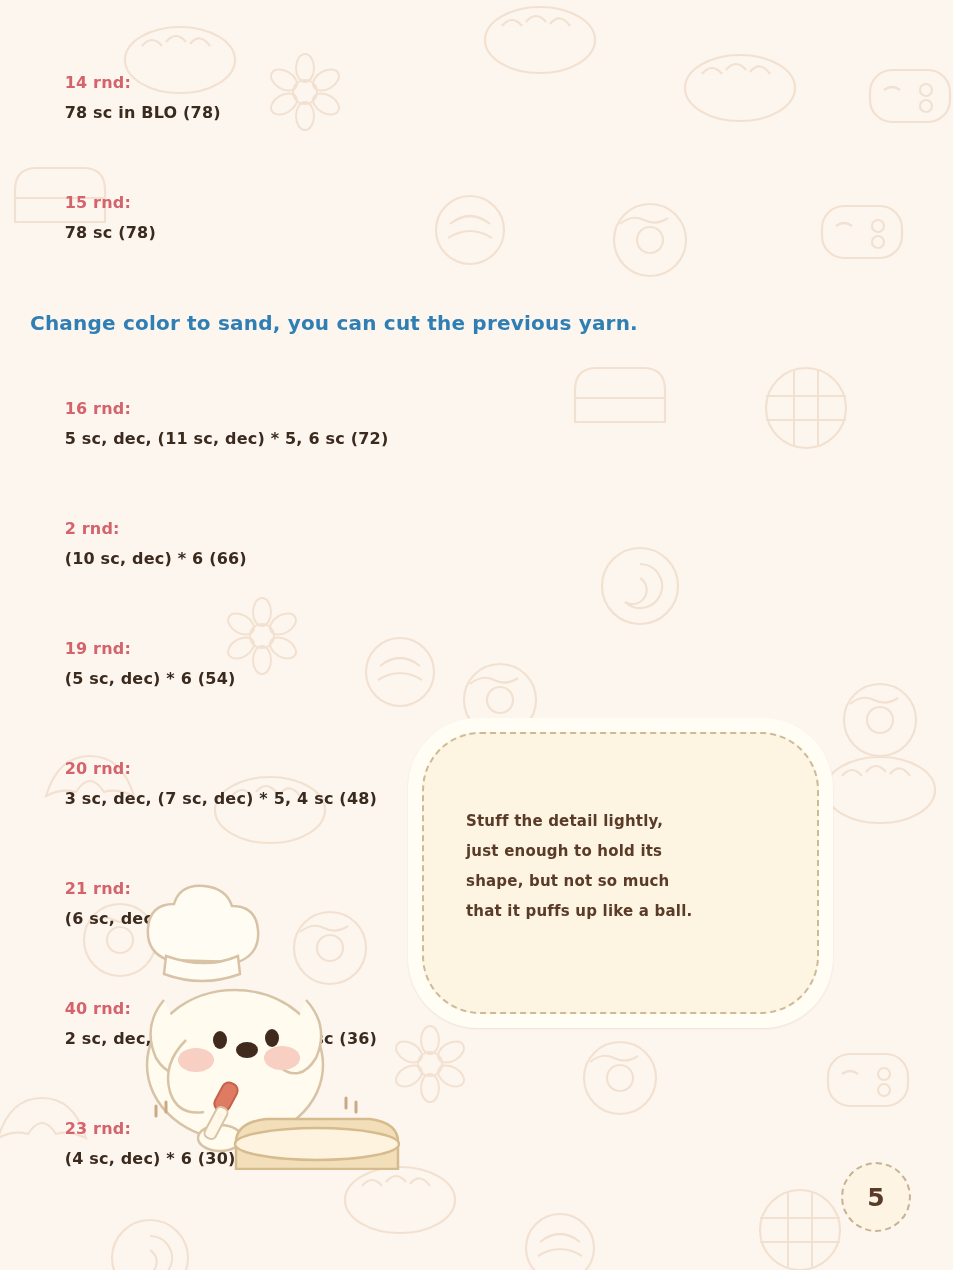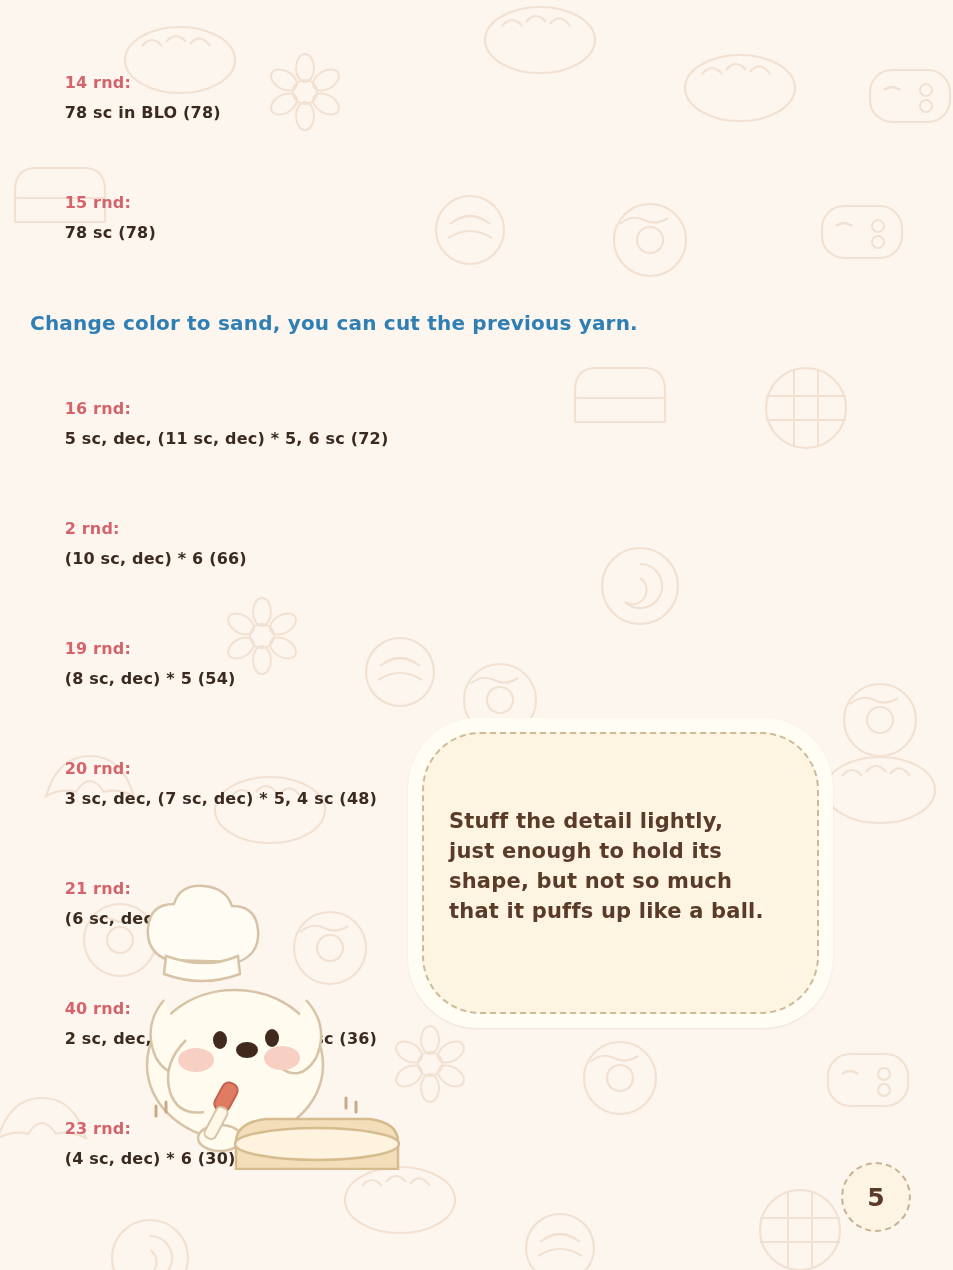--- a/index.html
+++ b/index.html
@@ -84,25 +84,25 @@
     left: 14px;
     top: 14px;
     right: 14px;
     bottom: 14px;
     border: 2px dashed #cdbb98;
     border-radius: 58px;
     background: #fdf4e2;
   }
   #callout .bubble-text {
     position: absolute;
-    left: 41px;
+    left: 58px;
     top: 88px;
     right: 36px;
     color: #5a3b28;
-    font-size: 21px;
+    font-size: 15px;
     line-height: 30px;
     font-weight: bold;
     letter-spacing: 0.2px;
     white-space: pre-line;
   }
 
   
   #page-number {
     position: absolute;
     right: 42px;
@@ -244,21 +244,21 @@
     <div class="rnd-line">
       <span class="rnd-label">16 rnd:</span>
       <span class="rnd-body">5 sc, dec, (11 sc, dec) * 5, 6 sc (72)</span>
     </div>
     <div class="rnd-line">
       <span class="rnd-label">2 rnd:</span>
       <span class="rnd-body">(10 sc, dec) * 6 (66)</span>
     </div>
     <div class="rnd-line">
       <span class="rnd-label">19 rnd:</span>
-      <span class="rnd-body">(8 sc, dec) * 5 (54)</span>
+      <span class="rnd-body">(5 sc, dec) * 6 (54)</span>
     </div>
     <div class="rnd-line">
       <span class="rnd-label">20 rnd:</span>
       <span class="rnd-body">3 sc, dec, (7 sc, dec) * 5, 4 sc (48)</span>
     </div>
     <div class="rnd-line">
       <span class="rnd-label">21 rnd:</span>
       <span class="rnd-body">(6 sc, dec) * 6 (42)</span>
     </div>
     <div class="rnd-line">

